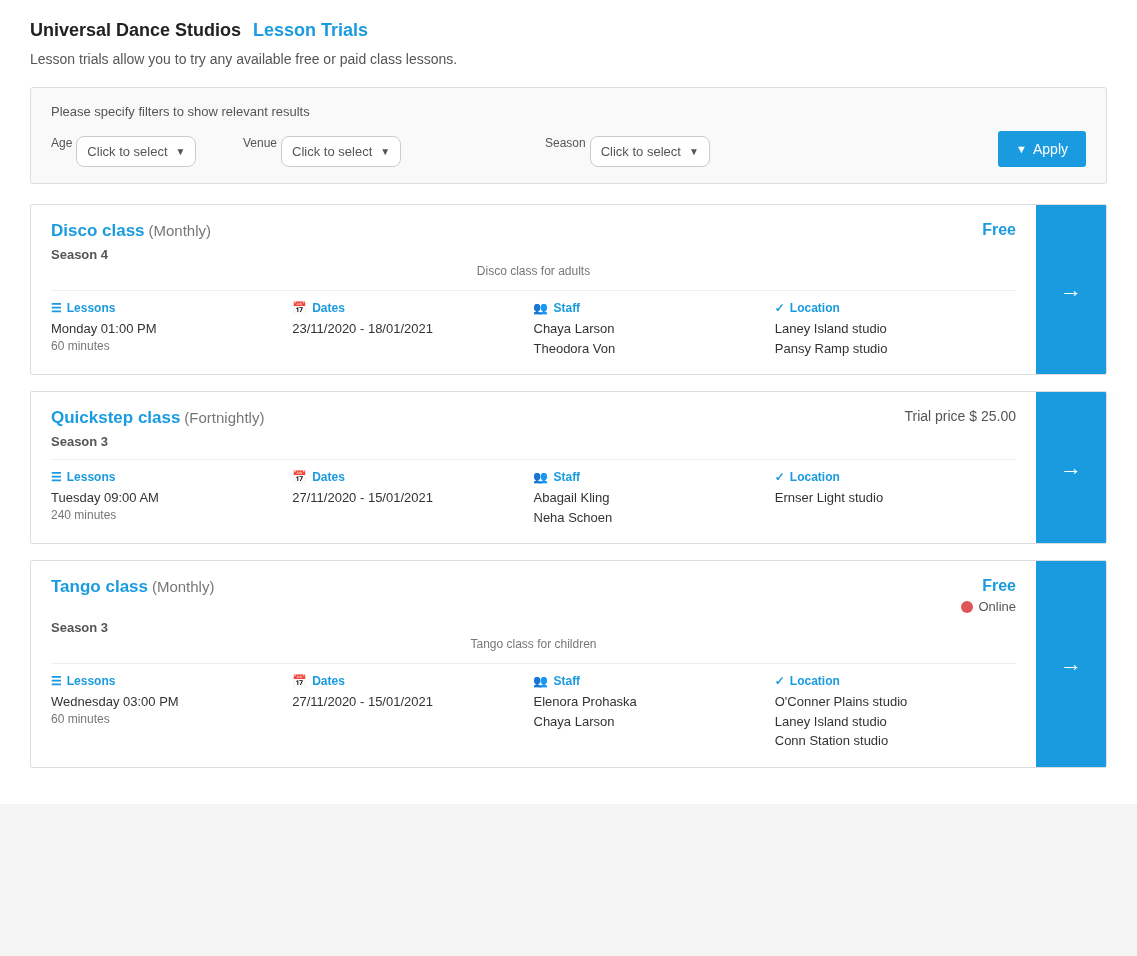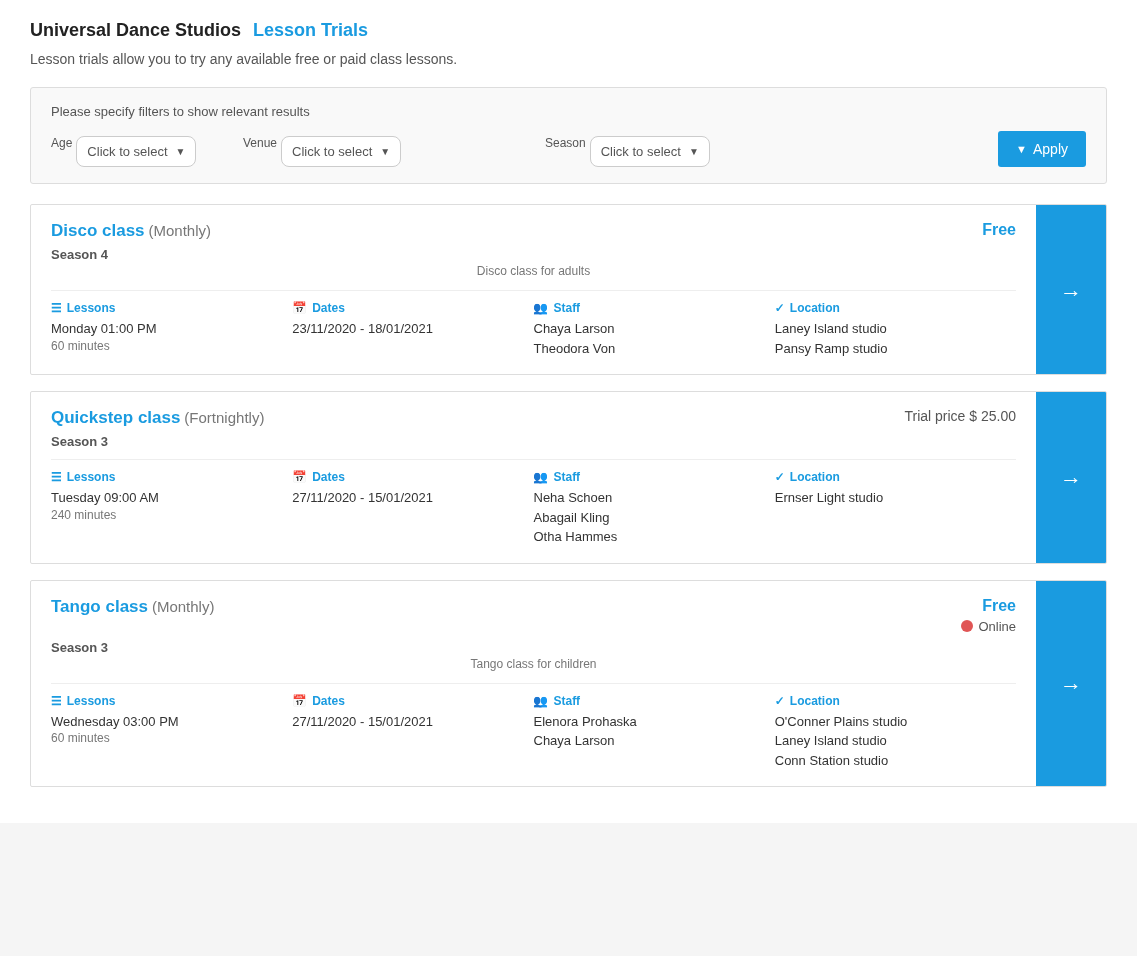--- a/index.html
+++ b/index.html
@@ -181,23 +181,22 @@
             <span>Dates</span>
           </div>
           <div class="detail-value">27/11/2020 - 15/01/2021</div>
         </div>
         <div class="detail-col">
           <div class="detail-label">
             <span class="detail-icon">👥</span>
             <span>Staff</span>
           </div>
           <div class="detail-value">
+                <div>Abagail Kling</div>
                 <div>Neha Schoen</div>
-                <div>Abagail Kling</div>
-                <div>Otha Hammes</div>
               </div>
         </div>
         <div class="detail-col">
           <div class="detail-label">
             <span class="detail-icon">✓</span>
             <span>Location</span>
           </div>
           <div class="detail-value">
                 <div>Ernser Light studio</div>
               </div>

